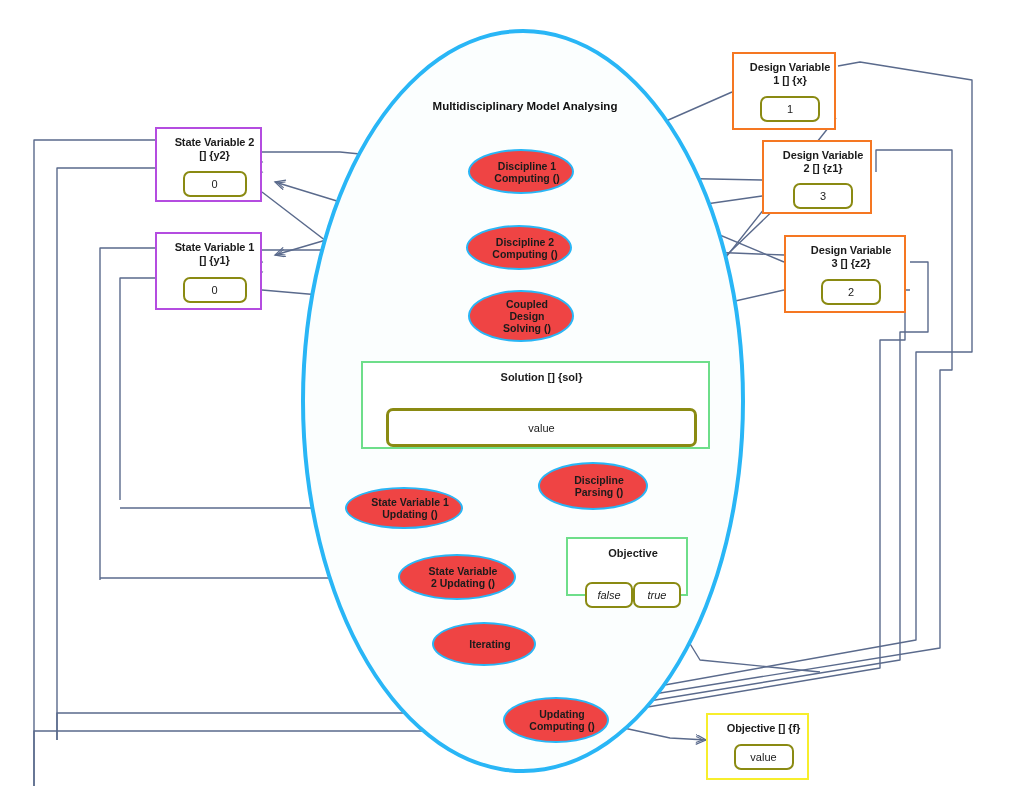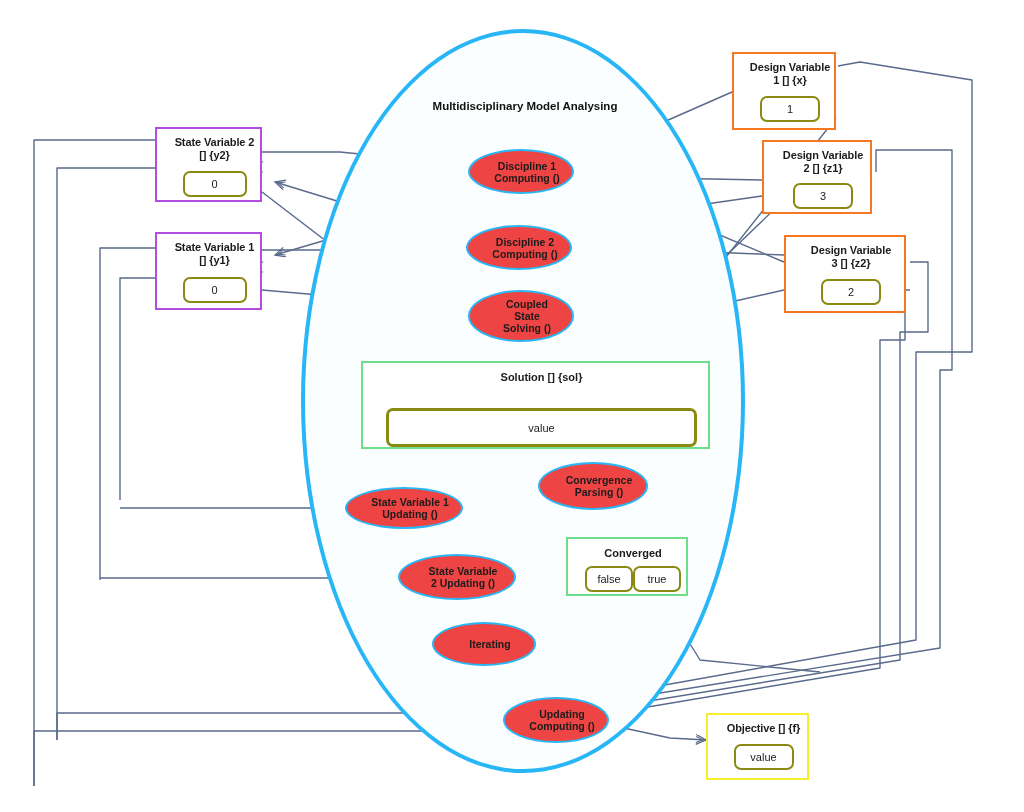--- a/index.html
+++ b/index.html
@@ -102,21 +102,22 @@
     padding-top: 8px;
   }
   .groupbox .gtitle {
     font-size: 11px;
     font-weight: bold;
     color: #1b1b1b;
     text-align: center;
   }
   .optrow {
     display: flex;
-    margin-top: 7px;
+    margin-top: 23px;
+    font-style: italic;
   }
 </style>
 </head>
 <body>
 
 <div id="canvas">
 
   <svg id="edges" viewBox="0 0 1024 812">
     <defs>
       <marker id="arrowOpen" markerWidth="14" markerHeight="14" refX="11" refY="5" orient="auto" markerUnits="userSpaceOnUse">
@@ -275,21 +276,21 @@
   <div class="node ellipse" style="left:466px; top:225px; width:106px; height:45px;">
     <div>
       <span>Discipline 2</span><br>
       <span>Computing ()</span>
     </div>
   </div>
 
   <div class="node ellipse" style="left:468px; top:290px; width:106px; height:52px;">
     <div>
       <span>Coupled</span><br>
-      <span>State</span><br>
+      <span>Design</span><br>
       <span>Solving ()</span>
     </div>
   </div>
 
   <div class="node groupbox" style="left:361px; top:361px; width:349px; height:88px; border:2px solid #6ede8a;gap:17px;">
     <div class="gtitle">Solution [] {sol}</div>
     <div class="valuebox" style="width:305px; height:42px; margin-top:8px; border-width:3px;">value</div>
   </div>
 
   <div class="node ellipse" style="left:345px; top:487px; width:118px; height:42px;">
@@ -301,27 +302,27 @@
 
   <div class="node ellipse" style="left:398px; top:554px; width:118px; height:46px;">
     <div>
       <span>State Variable</span><br>
       <span>2 Updating ()</span>
     </div>
   </div>
 
   <div class="node ellipse" style="left:538px; top:462px; width:110px; height:48px;">
     <div>
-      <span>Convergence</span><br>
+      <span>Discipline</span><br>
       <span>Parsing ()</span>
     </div>
   </div>
 
   <div class="node groupbox" style="left:566px; top:537px; width:122px; height:59px; border:2px solid #6ede8a;">
-    <div class="gtitle">Converged</div>
+    <div class="gtitle">Objective</div>
     <div class="optrow">
       <div class="valuebox" style="width:44px; height:22px;">false</div>
       <div class="valuebox" style="width:44px; height:22px;">true</div>
     </div>
   </div>
 
   <div class="node ellipse" style="left:432px; top:622px; width:104px; height:44px;">
     <div>
       <span>Iterating</span>
     </div>

